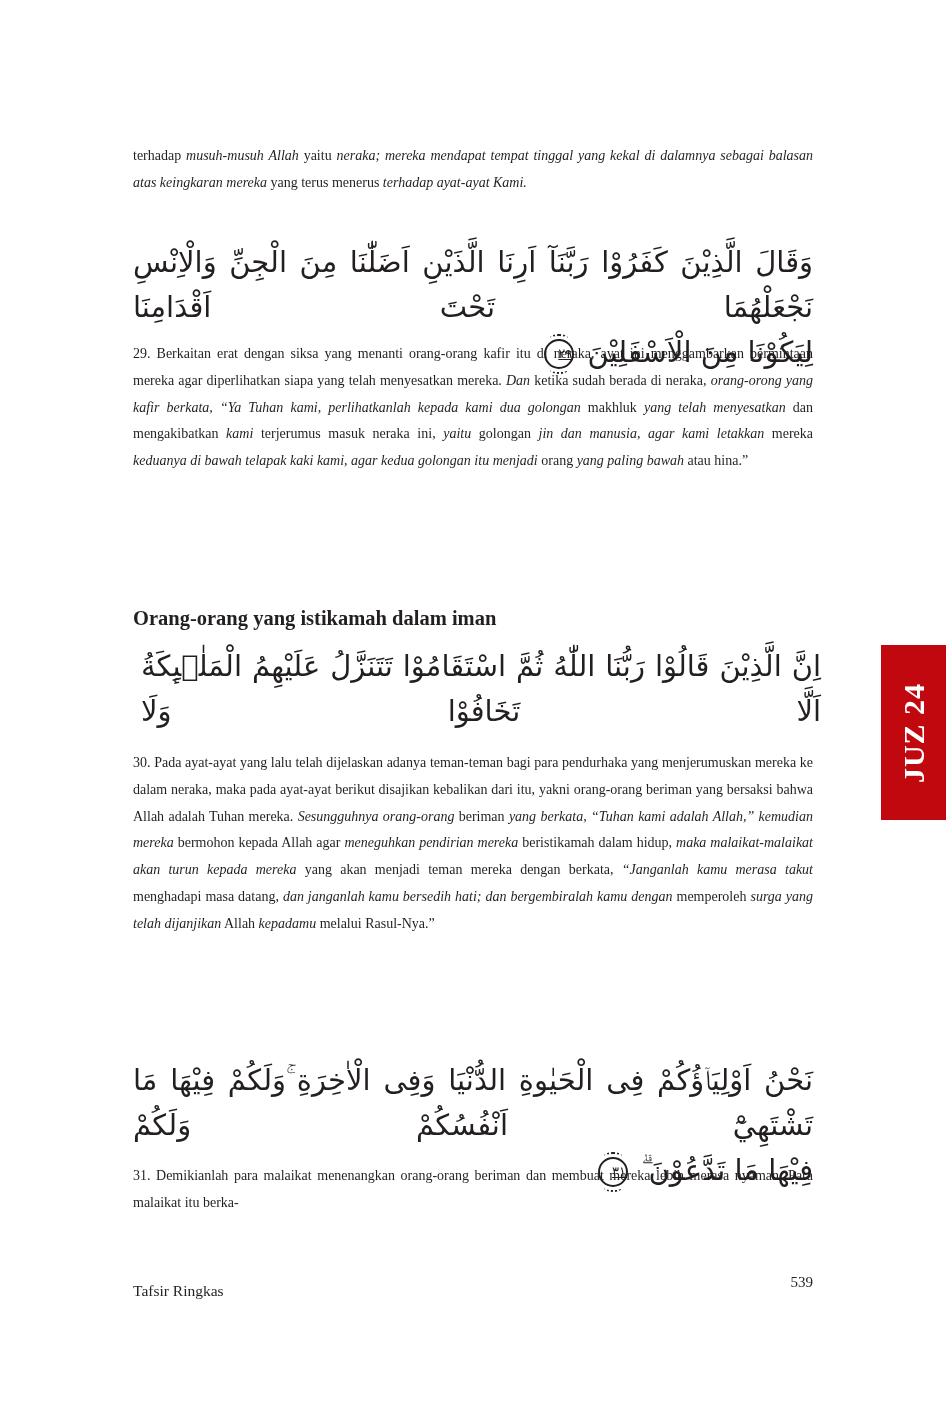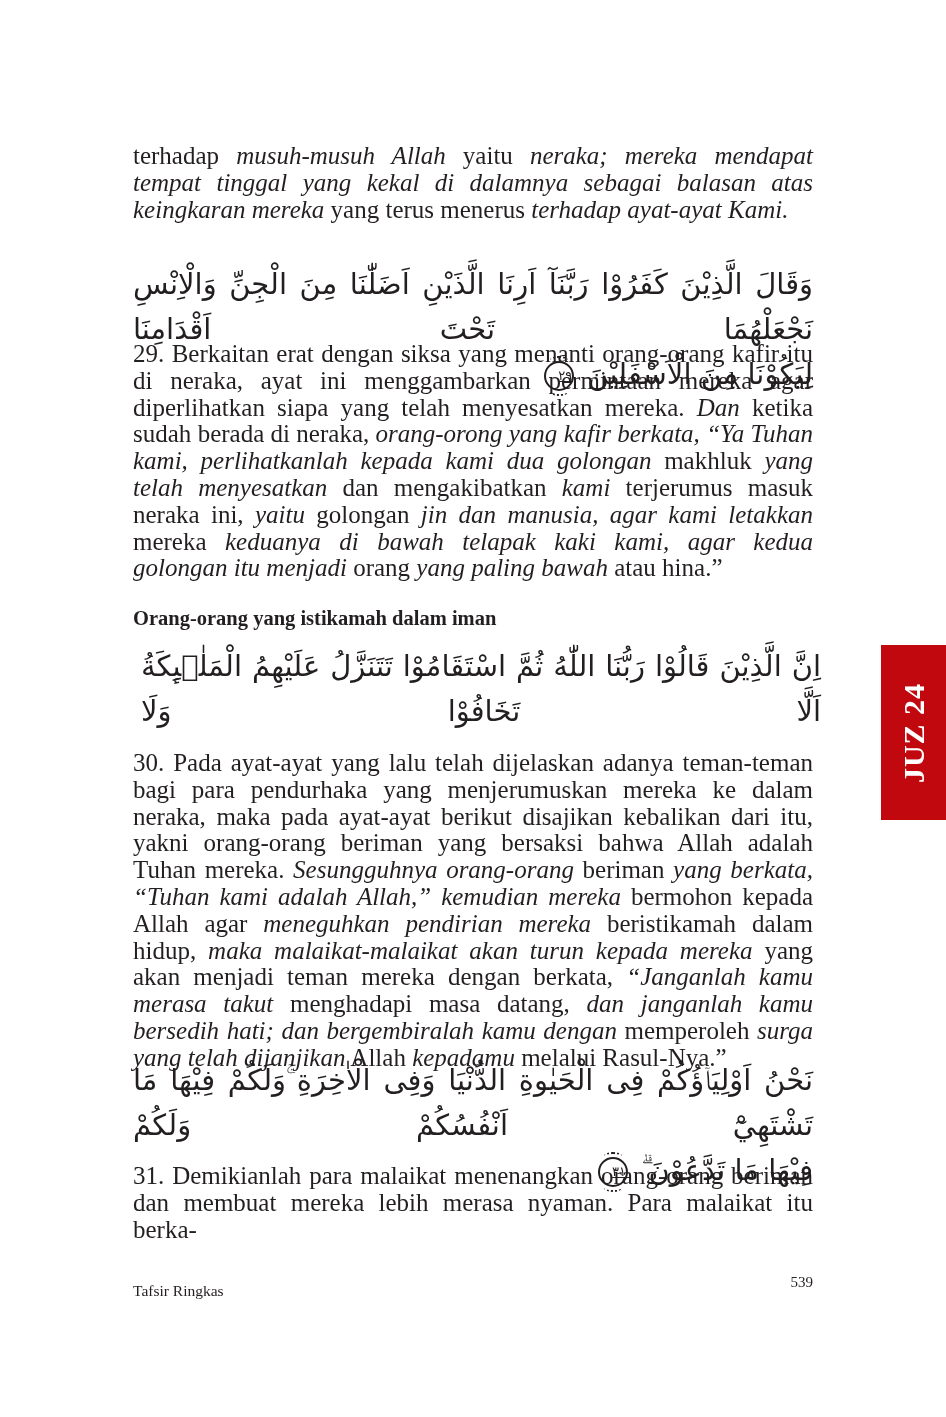--- a/index.html
+++ b/index.html
@@ -1,19 +1,19 @@
 <!DOCTYPE html>
 <html><head>
 <meta charset="utf-8">
 <style>
   html, body { margin: 0; padding: 0; background: #ffffff; }
   body { width: 946px; height: 1417px; position: relative; overflow: hidden;
          font-family: "Liberation Serif", "DejaVu Serif", serif; color: #231f20; }
   .page { position: absolute; left: 0; top: 0; width: 946px; height: 1417px; }
-  .body-text { position: absolute; left: 133px; width: 680px; font-size: 25px; line-height: 26.8px;
+  .body-text { position: absolute; left: 133px; width: 680px; font-size: 14px; line-height: 26.8px;
                text-align: justify; margin: 0; }
   .body-text i { font-style: italic; }
   .arabic { position: absolute; left: 133px; width: 680px; direction: rtl; text-align: justify;
             font-family: "DejaVu Sans", sans-serif; font-size: 29px; line-height: 45px; margin: 0;
             text-align-last: right; }
   .arabic .l1 { display: block; text-align: justify; text-align-last: justify; }
   .arabic .l2 { display: block; text-align: right; }
   .ayah-mark { display: inline-block; width: 26px; height: 26px; border: 2px solid #231f20; border-radius: 50%;
                font-size: 13px; line-height: 26px; text-align: center; vertical-align: middle; margin-right: 4px;
                font-family: "DejaVu Sans", sans-serif; direction: ltr; position: relative; text-decoration: underline; }
@@ -28,21 +28,21 @@
   .footer-title { position: absolute; left: 133px; top: 1282px; font-size: 15.5px; }
   .footer-page { position: absolute; right: 133px; top: 1274px; font-size: 15px; }
 </style>
 </head>
 <body>
 
 <div class="page">
 
   <p class="body-text" style="top:143px;"><span>terhadap </span><i>musuh-musuh Allah</i><span> yaitu </span><i>neraka; mereka mendapat tempat tinggal yang kekal di dalamnya sebagai balasan atas keingkaran mereka</i><span> yang terus menerus </span><i>terhadap ayat-ayat Kami.</i></p>
 
-  <div class="arabic" style="top:240px;margin-top:22px;">
+  <div class="arabic" style="top:240px;">
     <span class="l1">وَقَالَ الَّذِيْنَ كَفَرُوْا رَبَّنَآ اَرِنَا الَّذَيْنِ اَضَلّٰنَا مِنَ الْجِنِّ وَالْاِنْسِ نَجْعَلْهُمَا تَحْتَ اَقْدَامِنَا</span>
     <span class="l2"><span>لِيَكُوْنَا مِنَ الْاَسْفَلِيْنَ</span> <span class="ayah-mark">٢٩</span></span>
   </div>
 
   <p class="body-text" style="top:341px;"><span>29. Berkaitan erat dengan siksa yang menanti orang-orang kafir itu di neraka, ayat ini menggambarkan permintaan mereka agar diperlihatkan siapa yang telah menyesatkan mereka. </span><i>Dan</i><span> ketika sudah berada di neraka, </span><i>orang-orong yang kafir berkata, “Ya Tuhan kami, perlihatkanlah kepada kami dua golongan</i><span> makhluk </span><i>yang telah menyesatkan</i><span> dan mengakibatkan </span><i>kami</i><span> terjerumus masuk neraka ini, </span><i>yaitu</i><span> golongan </span><i>jin dan manusia, agar kami letakkan</i><span> mereka </span><i>keduanya di bawah telapak kaki kami, agar kedua golongan itu menjadi</i><span> orang </span><i>yang paling bawah</i><span> atau hina.”</span></p>
 
   <h3 class="heading">Orang-orang yang istikamah dalam iman</h3>
 
   <div class="arabic" style="top:644px;margin-left:8px;">
     <span class="l1">اِنَّ الَّذِيْنَ قَالُوْا رَبُّنَا اللّٰهُ ثُمَّ اسْتَقَامُوْا تَتَنَزَّلُ عَلَيْهِمُ الْمَلٰۤىِٕكَةُ اَلَّا تَخَافُوْا وَلَا</span>

